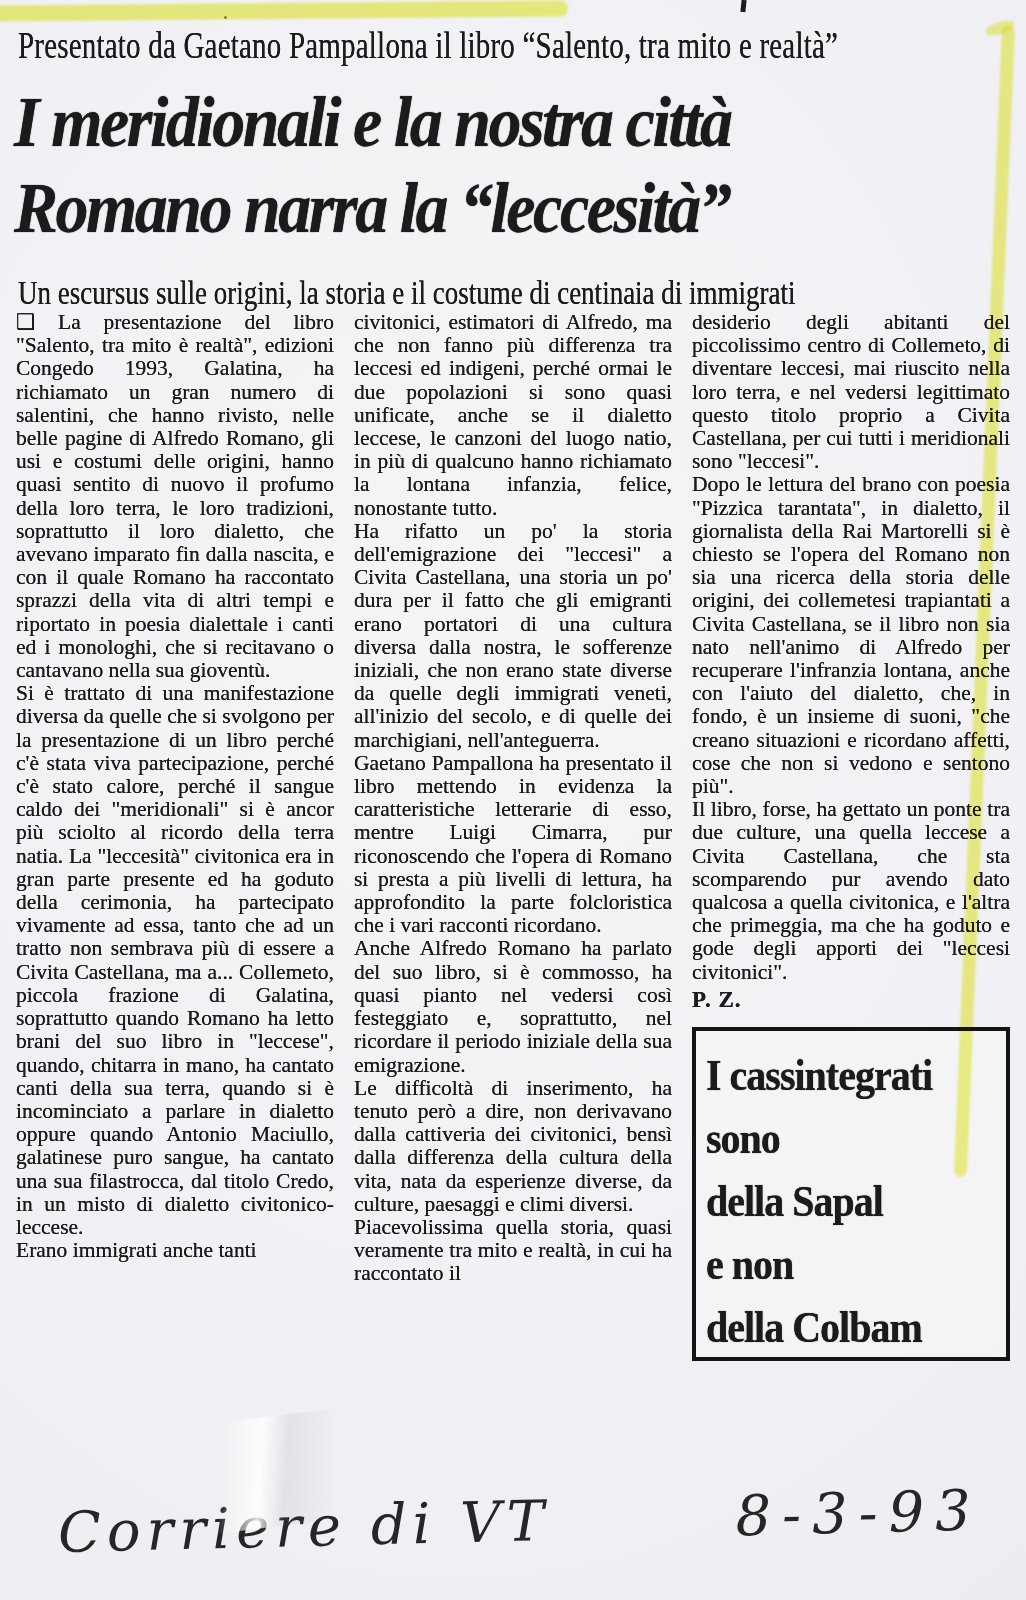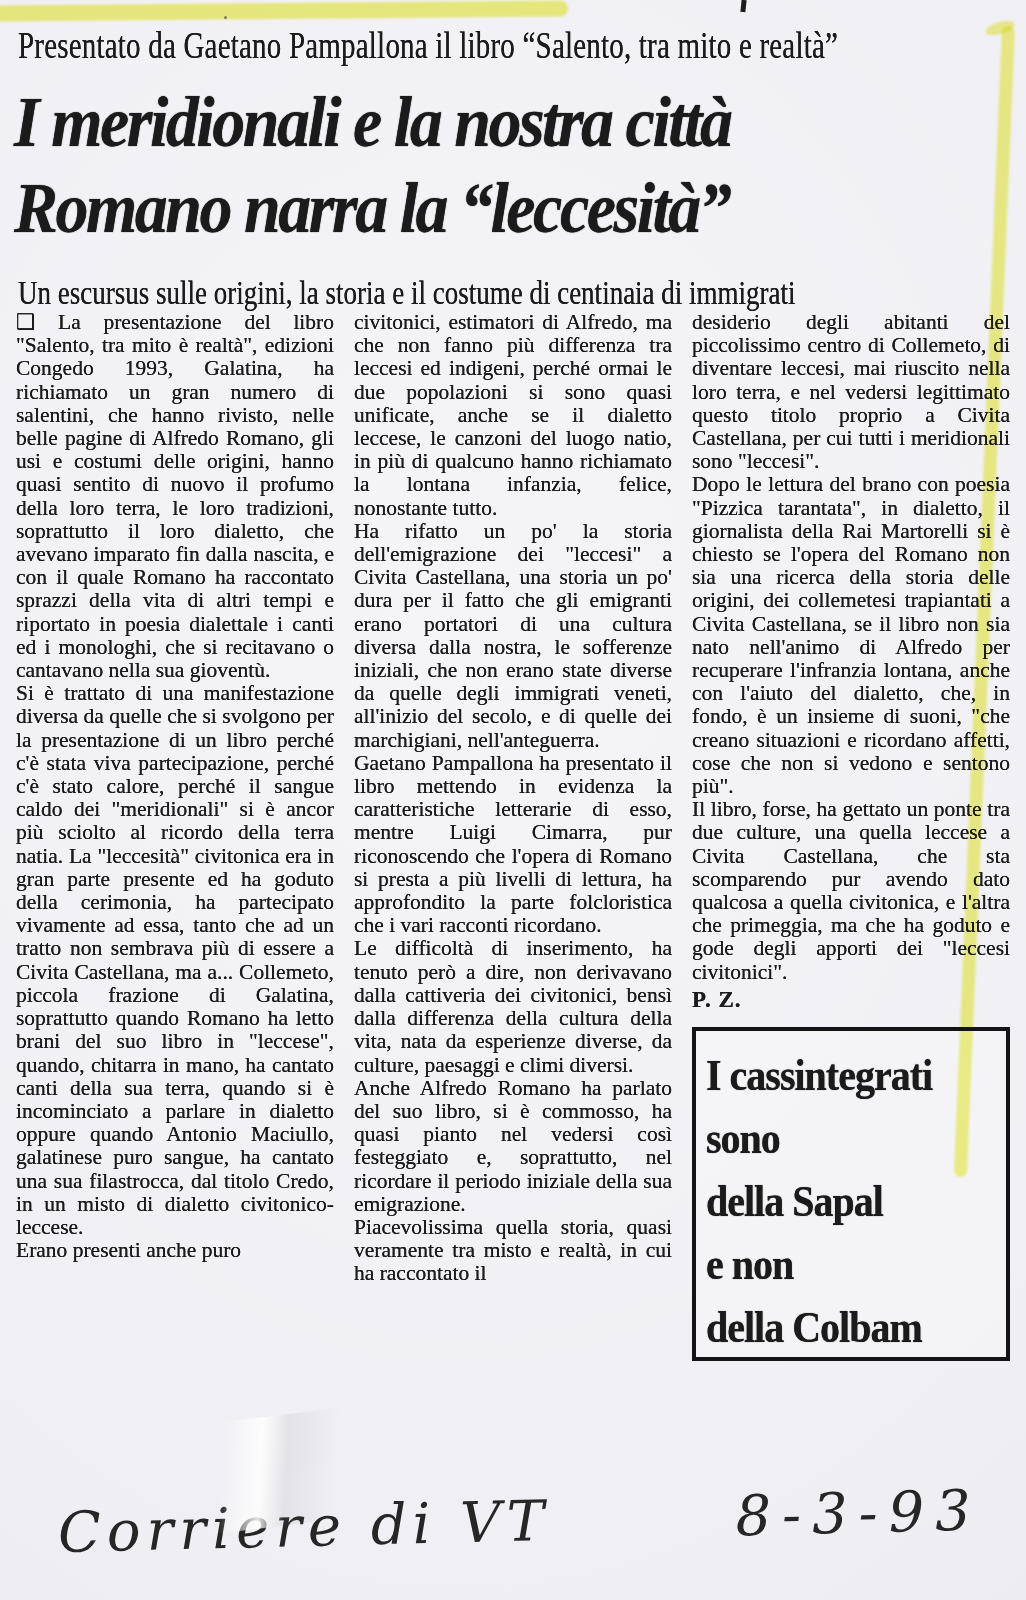--- a/index.html
+++ b/index.html
@@ -90,30 +90,30 @@
 
   <div class="subhead">
     <span class="subhead-text">Un escursus sulle origini, la storia e il costume di centinaia di immigrati</span>
   </div>
 
   <div class="columns">
 
     <div class="col">
       <p>❑ La presentazione del libro "Salento, tra mito è realtà", edizioni Congedo 1993, Galatina, ha richiamato un gran numero di salentini, che hanno rivisto, nelle belle pagine di Alfredo Romano, gli usi e costumi delle origini, hanno quasi sentito di nuovo il profumo della loro terra, le loro tradizioni, soprattutto il loro dialetto, che avevano imparato fin dalla nascita, e con il quale Romano ha raccontato sprazzi della vita di altri tempi e riportato in poesia dialettale i canti ed i monologhi, che si recitavano o cantavano nella sua gioventù.</p>
       <p>Si è trattato di una manifestazione diversa da quelle che si svolgono per la presentazione di un libro perché c'è stata viva partecipazione, perché c'è stato calore, perché il sangue caldo dei "meridionali" si è ancor più sciolto al ricordo della terra natia. La "leccesità" civitonica era in gran parte presente ed ha goduto della cerimonia, ha partecipato vivamente ad essa, tanto che ad un tratto non sembrava più di essere a Civita Castellana, ma a... Collemeto, piccola frazione di Galatina, soprattutto quando Romano ha letto brani del suo libro in "leccese", quando, chitarra in mano, ha cantato canti della sua terra, quando si è incominciato a parlare in dialetto oppure quando Antonio Maciullo, galatinese puro sangue, ha cantato una sua filastrocca, dal titolo Credo, in un misto di dialetto civitonico-leccese.</p>
-      <p>Erano presenti anche puro</p>
+      <p>Erano immigrati anche tanti</p>
     </div>
 
     <div class="col">
       <p>civitonici, estimatori di Alfredo, ma che non fanno più differenza tra leccesi ed indigeni, perché ormai le due popolazioni si sono quasi unificate, anche se il dialetto leccese, le canzoni del luogo natio, in più di qualcuno hanno richiamato la lontana infanzia, felice, nonostante tutto.</p>
       <p>Ha rifatto un po' la storia dell'emigrazione dei "leccesi" a Civita Castellana, una storia un po' dura per il fatto che gli emigranti erano portatori di una cultura diversa dalla nostra, le sofferenze iniziali, che non erano state diverse da quelle degli immigrati veneti, all'inizio del secolo, e di quelle dei marchigiani, nell'anteguerra.</p>
       <p>Gaetano Pampallona ha presentato il libro mettendo in evidenza la caratteristiche letterarie di esso, mentre Luigi Cimarra, pur riconoscendo che l'opera di Romano si presta a più livelli di lettura, ha approfondito la parte folcloristica che i vari racconti ricordano.</p>
+      <p>Anche Alfredo Romano ha parlato del suo libro, si è commosso, ha quasi pianto nel vedersi così festeggiato e, soprattutto, nel ricordare il periodo iniziale della sua emigrazione.</p>
       <p>Le difficoltà di inserimento, ha tenuto però a dire, non derivavano dalla cattiveria dei civitonici, bensì dalla differenza della cultura della vita, nata da esperienze diverse, da culture, paesaggi e climi diversi.</p>
-      <p>Anche Alfredo Romano ha parlato del suo libro, si è commosso, ha quasi pianto nel vedersi così festeggiato e, soprattutto, nel ricordare il periodo iniziale della sua emigrazione.</p>
-      <p>Piacevolissima quella storia, quasi veramente tra misto e realtà, in cui ha raccontato il</p>
+      <p>Piacevolissima quella storia, quasi veramente tra mito e realtà, in cui ha raccontato il</p>
     </div>
 
     <div class="col">
       <p>desiderio degli abitanti del piccolissimo centro di Collemeto, di diventare leccesi, mai riuscito nella loro terra, e nel vedersi legittimato questo titolo proprio a Civita Castellana, per cui tutti i meridionali sono "leccesi".</p>
       <p>Dopo le lettura del brano con poesia "Pizzica tarantata", in dialetto, il giornalista della Rai Martorelli si è chiesto se l'opera del Romano non sia una ricerca della storia delle origini, dei collemetesi trapiantati a Civita Castellana, se il libro non sia nato nell'animo di Alfredo per recuperare l'infranzia lontana, anche con l'aiuto del dialetto, che, in fondo, è un insieme di suoni, "che creano situazioni e ricordano affetti, cose che non si vedono e sentono più".</p>
       <p>Il libro, forse, ha gettato un ponte tra due culture, una quella leccese a Civita Castellana, che sta scomparendo pur avendo dato qualcosa a quella civitonica, e l'altra che primeggia, ma che ha goduto e gode degli apporti dei "leccesi civitonici".</p>
       <div class="byline">P. Z.</div>
 
       <div class="box">
         <div class="box-line">I cassintegrati</div>

